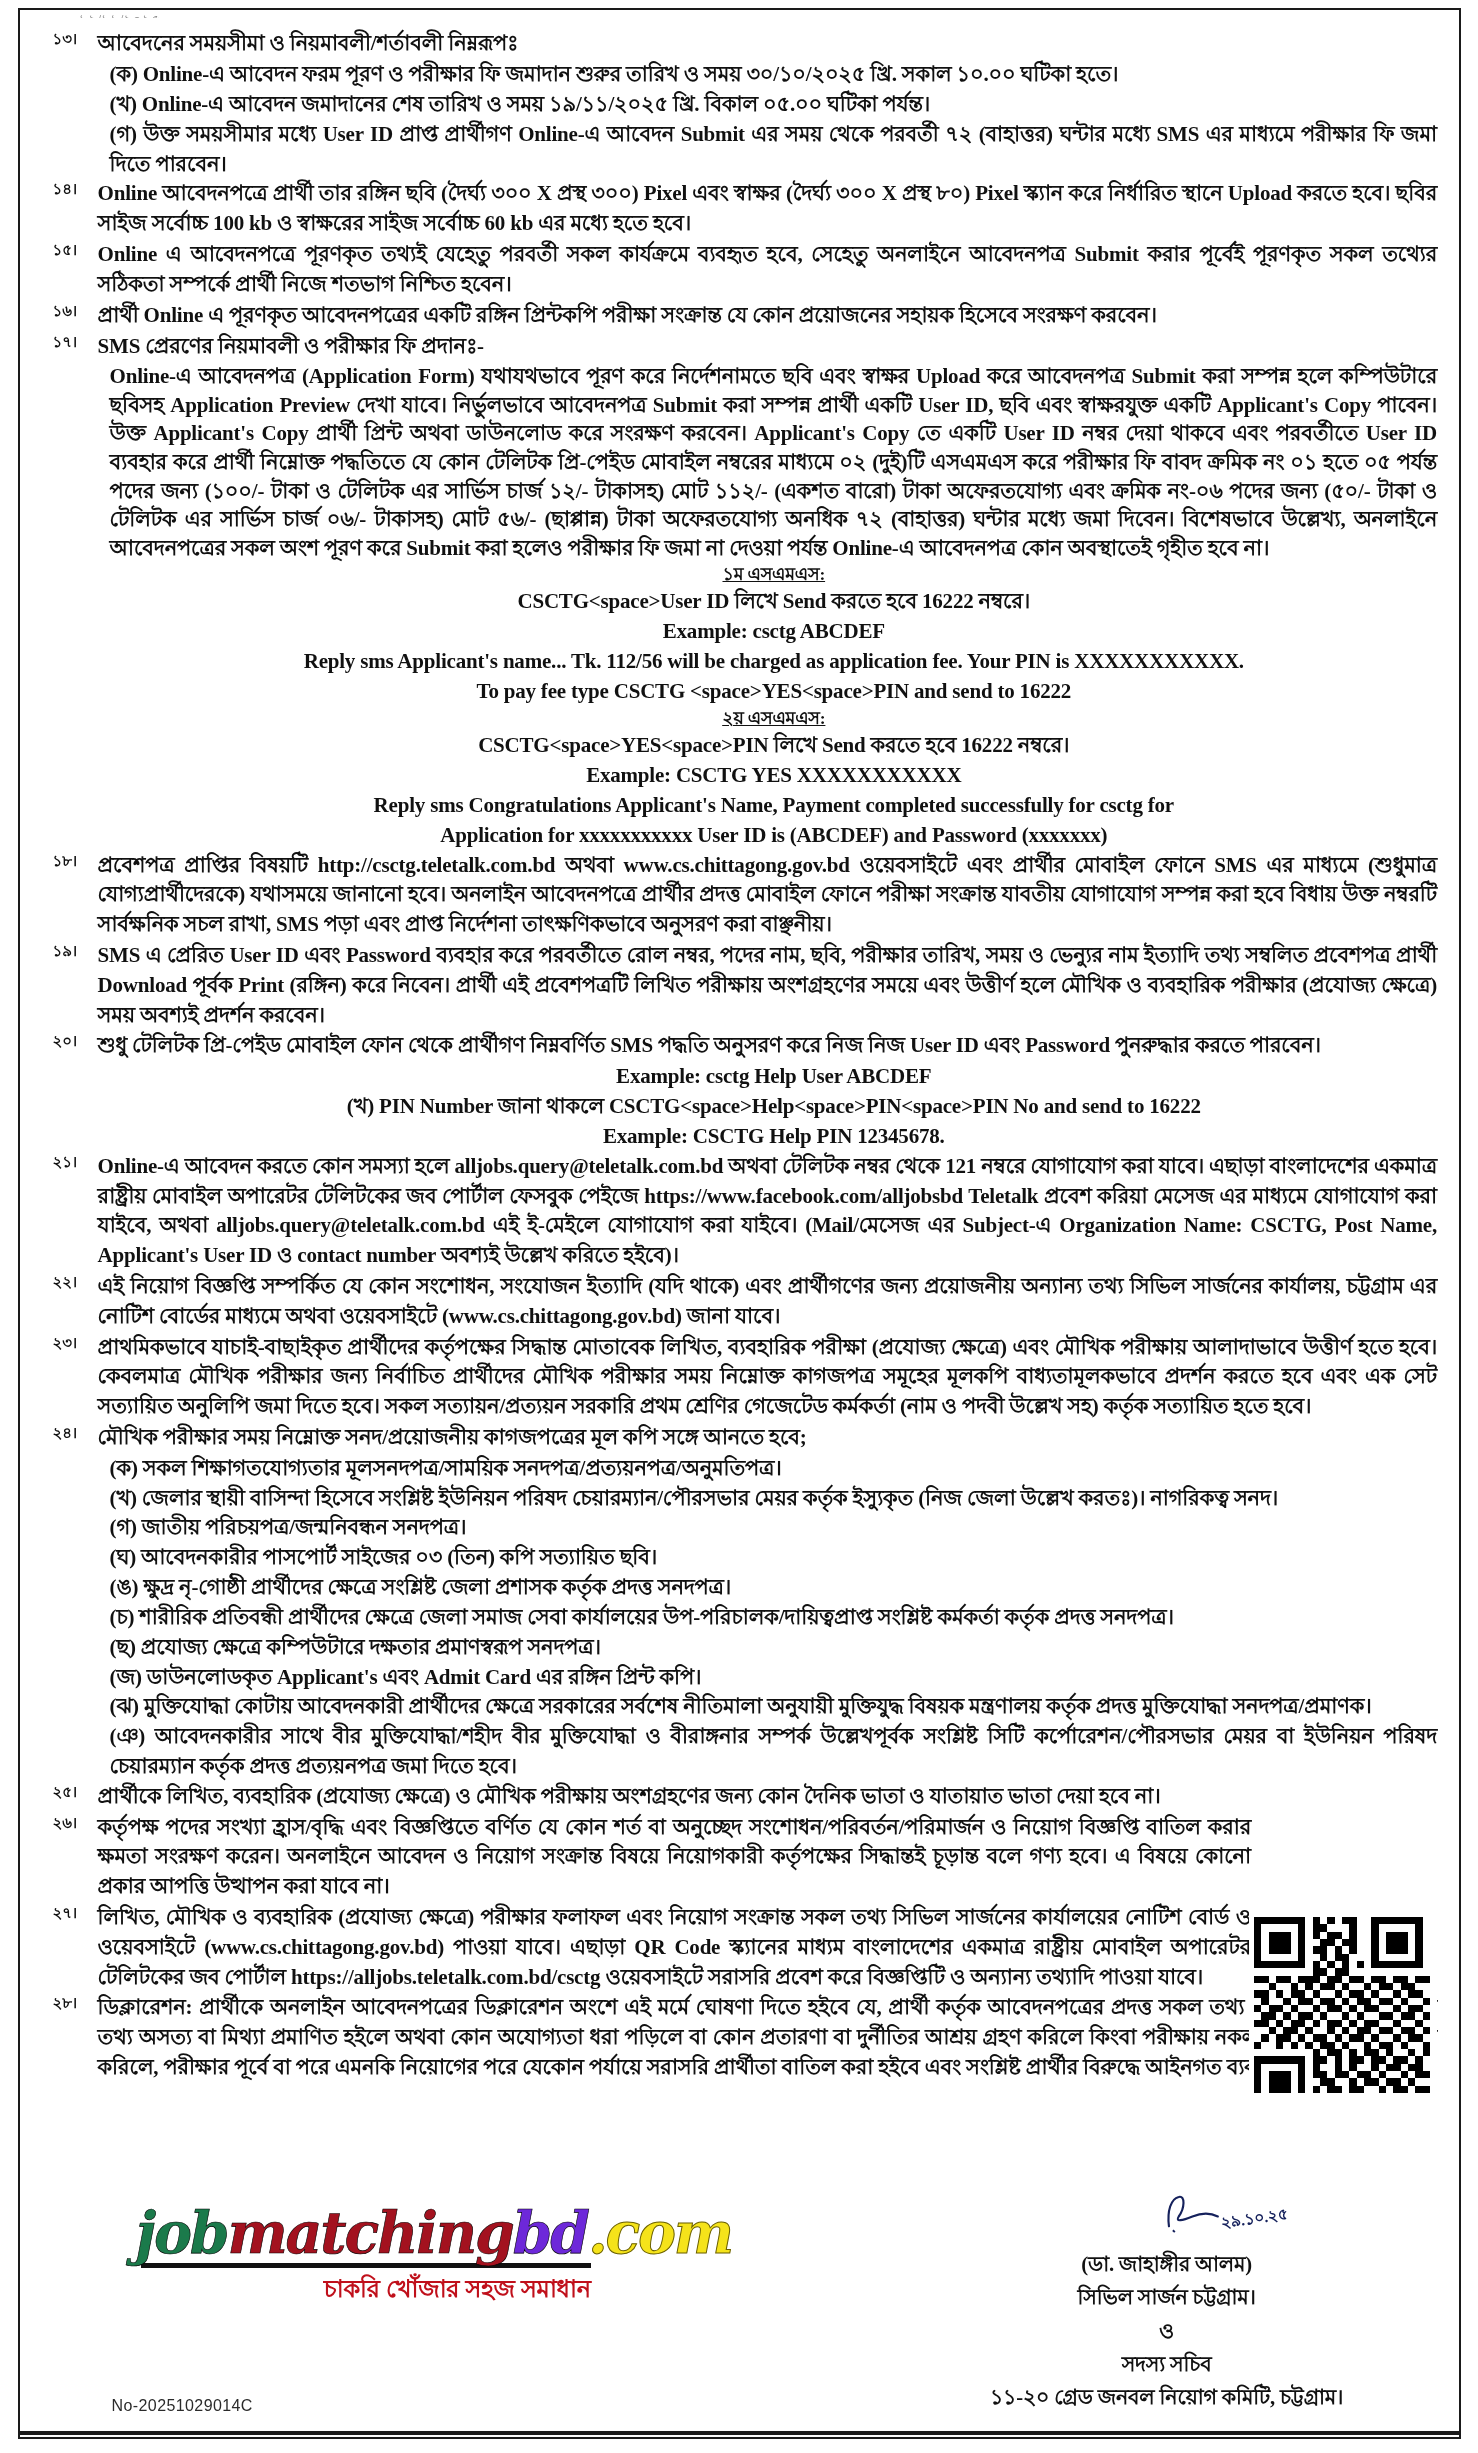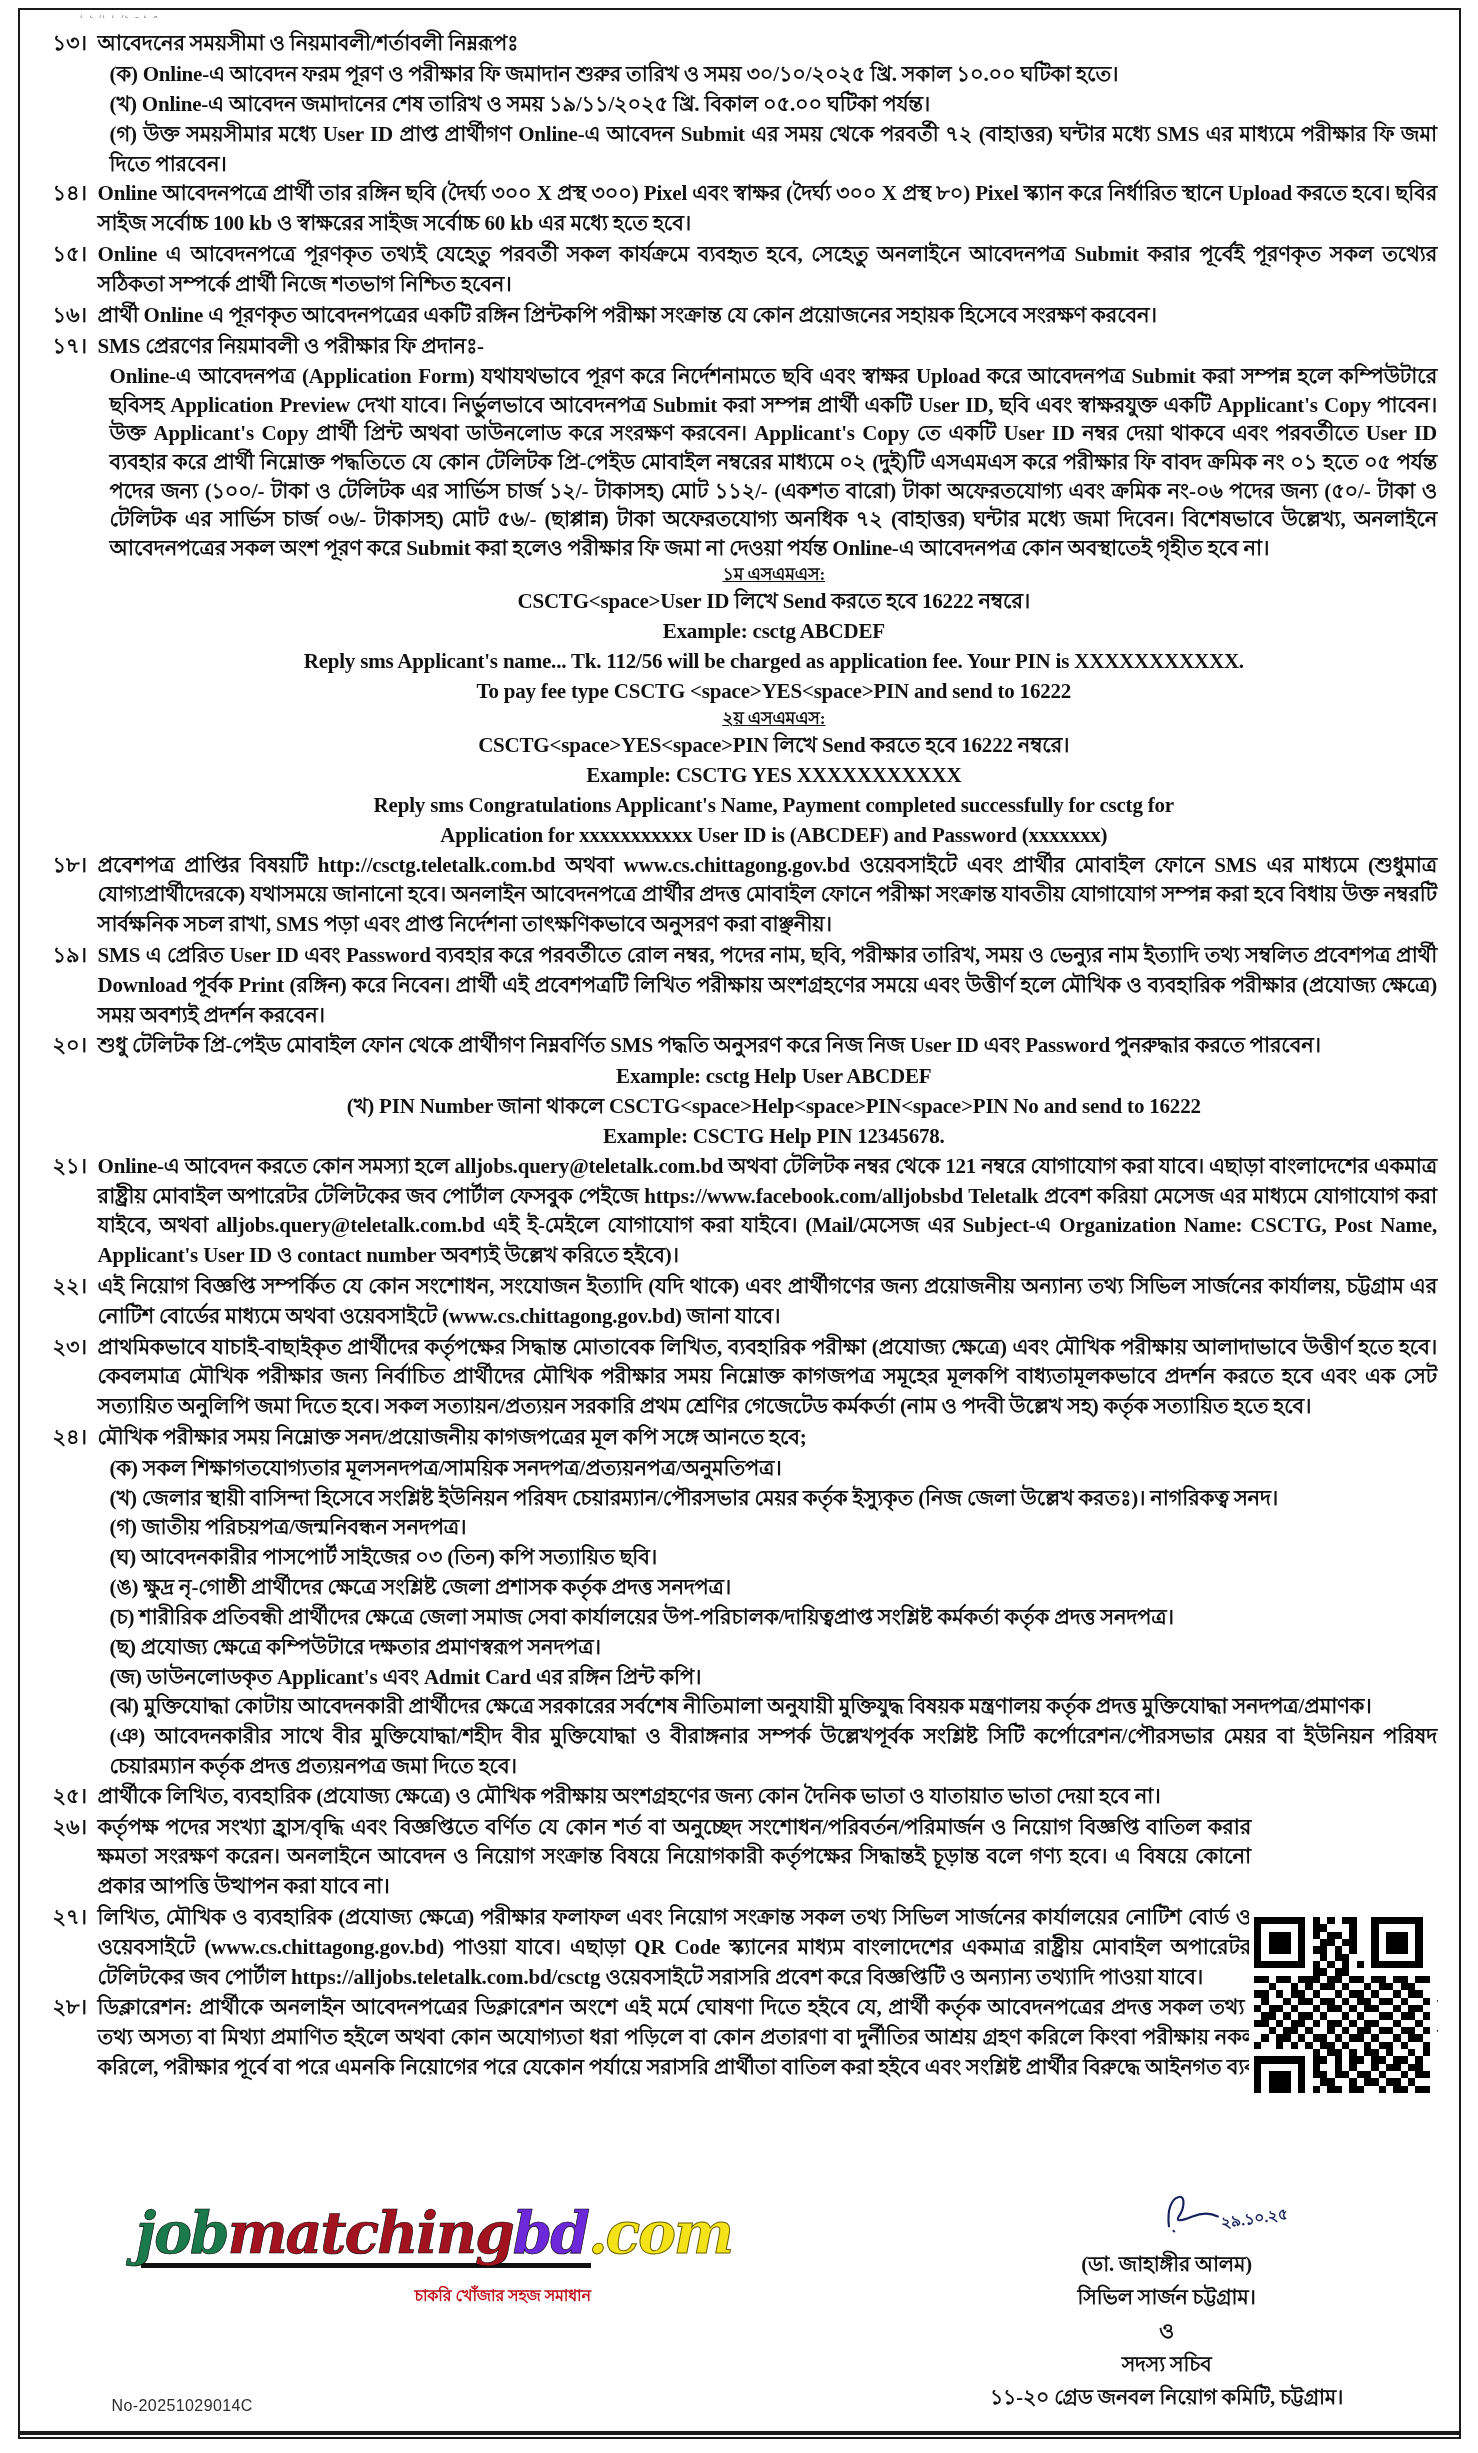--- a/index.html
+++ b/index.html
@@ -33,21 +33,21 @@
 
   
   .clause {
     display: flex;
     align-items: flex-start;
     margin: 0 0 1px 0;
   }
   .num {
     flex: 0 0 auto;
     min-width: 45px;
-    font-size: 21px;
+    font-size: 15px;
     line-height: 1.42;
     font-weight: 600;
     white-space: nowrap;
     letter-spacing: -0.2px;
   }
   .body {
     flex: 1 1 auto;
     font-size: 21px;
     line-height: 1.42;
     text-align: justify;
@@ -120,25 +120,25 @@
     line-height: 1;
     white-space: nowrap;
     -webkit-text-stroke: 0.6px #000;
   }
   .logo-rule {
     height: 4.9px;
     background: #111;
     margin: 2px 5.9px 0 5.9px;
   }
   .logo-tag {
-    margin-top: 15px;
+    margin-top: 2px;
     text-align: right;
     padding-right: 5.9px;
     font-family: "Liberation Sans", "DejaVu Sans", sans-serif;
-    font-size: 16px;
+    font-size: 24px;
     font-weight: 700;
     color: #c0101b;
     letter-spacing: -0.3px;
   }
   .doc-no {
     position: absolute;
     left: 92px;
     bottom: 21.6px;
     font-family: "Liberation Sans", "DejaVu Sans", sans-serif;
     font-size: 16px;

